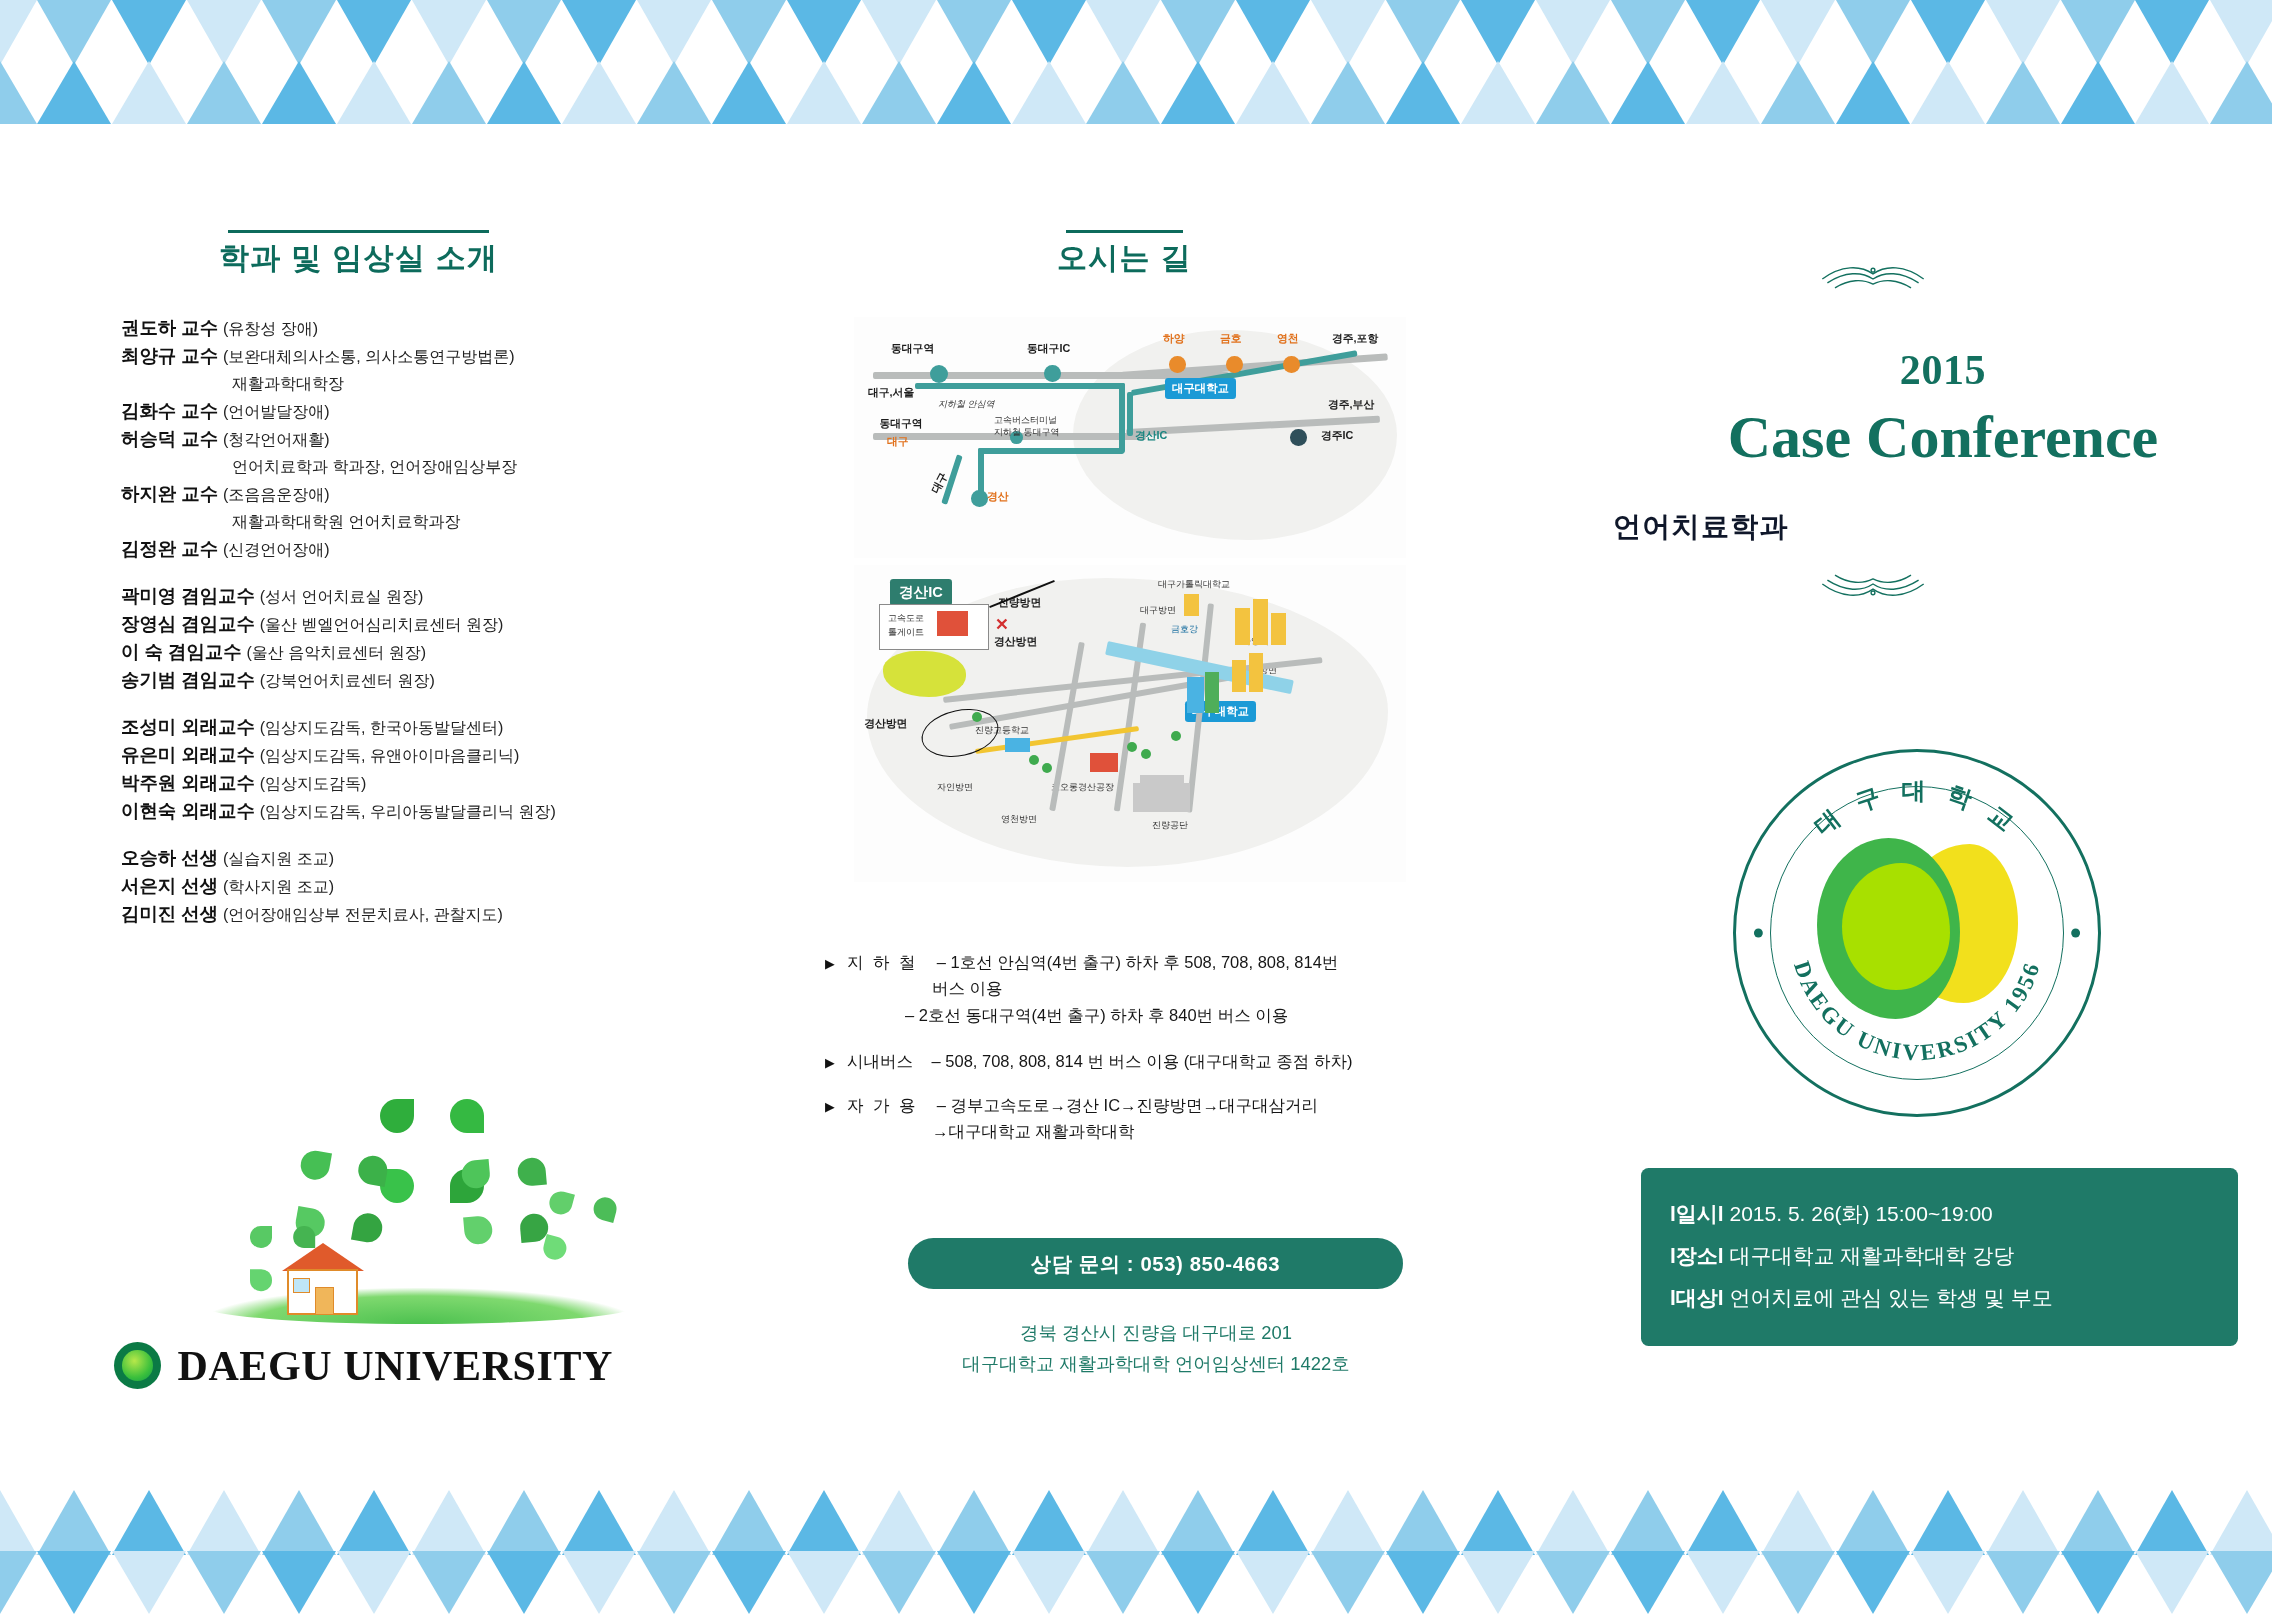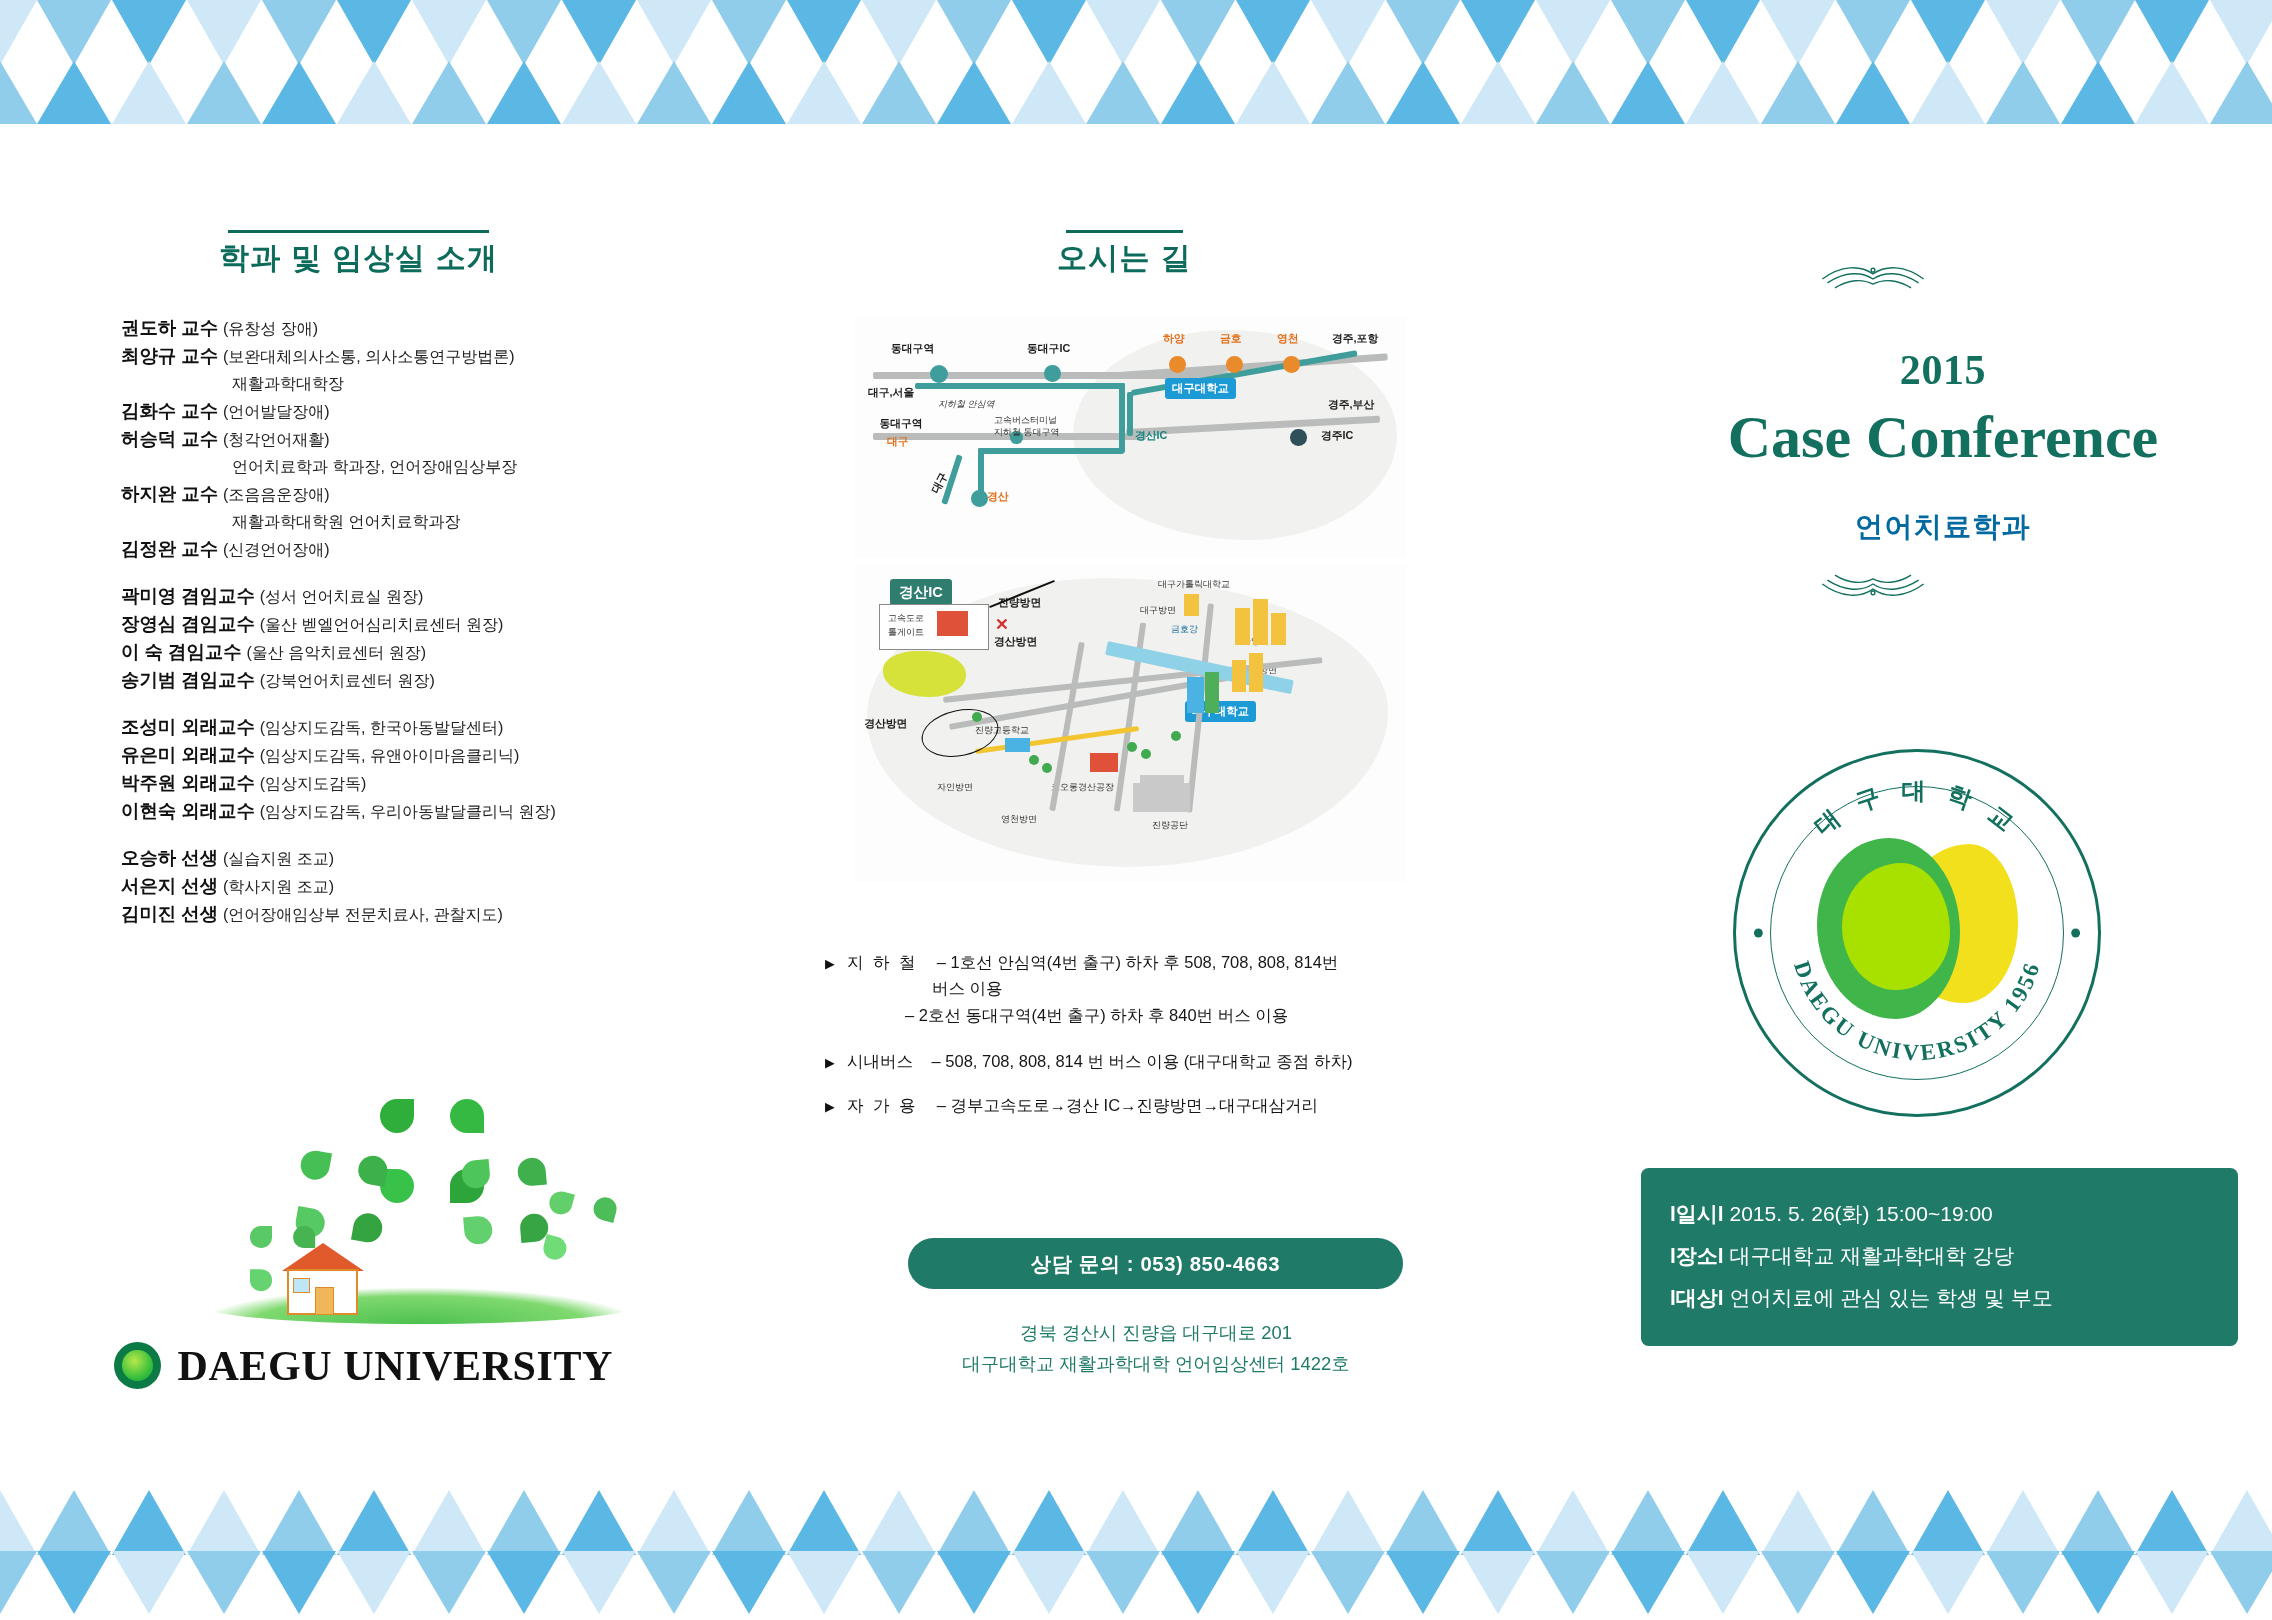--- a/index.html
+++ b/index.html
@@ -389,24 +389,23 @@
     font-weight: bold;
     font-size: 60px;
     color: #13705f;
     letter-spacing: 0px;
   }
   .dept {
     position: absolute;
     left: 1613px;
     top: 508px;
     width: 660px;
-    text-align: center;
     font-size: 28px;
     font-weight: bold;
-    color: #0369a1;
+    color: #0f172a;
     letter-spacing: 1.3px;
   }
 
   
   .emblem {
     position: absolute;
     left: 1733px;
     top: 749px;
     width: 368px;
     height: 368px;
@@ -815,20 +814,21 @@
         <span style="margin-left:14px;">–  508, 708, 808, 814 번 버스 이용 (대구대학교 종점 하차)</span>
       </div>
     </div>
 
     <div class="t-item">
       <div class="t-line">
         <span class="tri-b">▶</span>
         <span class="lbl">자 가 용</span>
         <span style="margin-left:14px;">–  경부고속도로→경산 IC→진량방면→대구대삼거리</span>
       </div>
+      <div class="t-sub2">→대구대학교 재활과학대학</div>
     </div>
   </div>
 
   <div class="contact-pill">상담 문의 : 053) 850-4663</div>
 
   <div class="addr">
     <div>경북 경산시 진량읍 대구대로 201</div>
     <div>대구대학교 재활과학대학 언어임상센터 1422호</div>
   </div>
 

